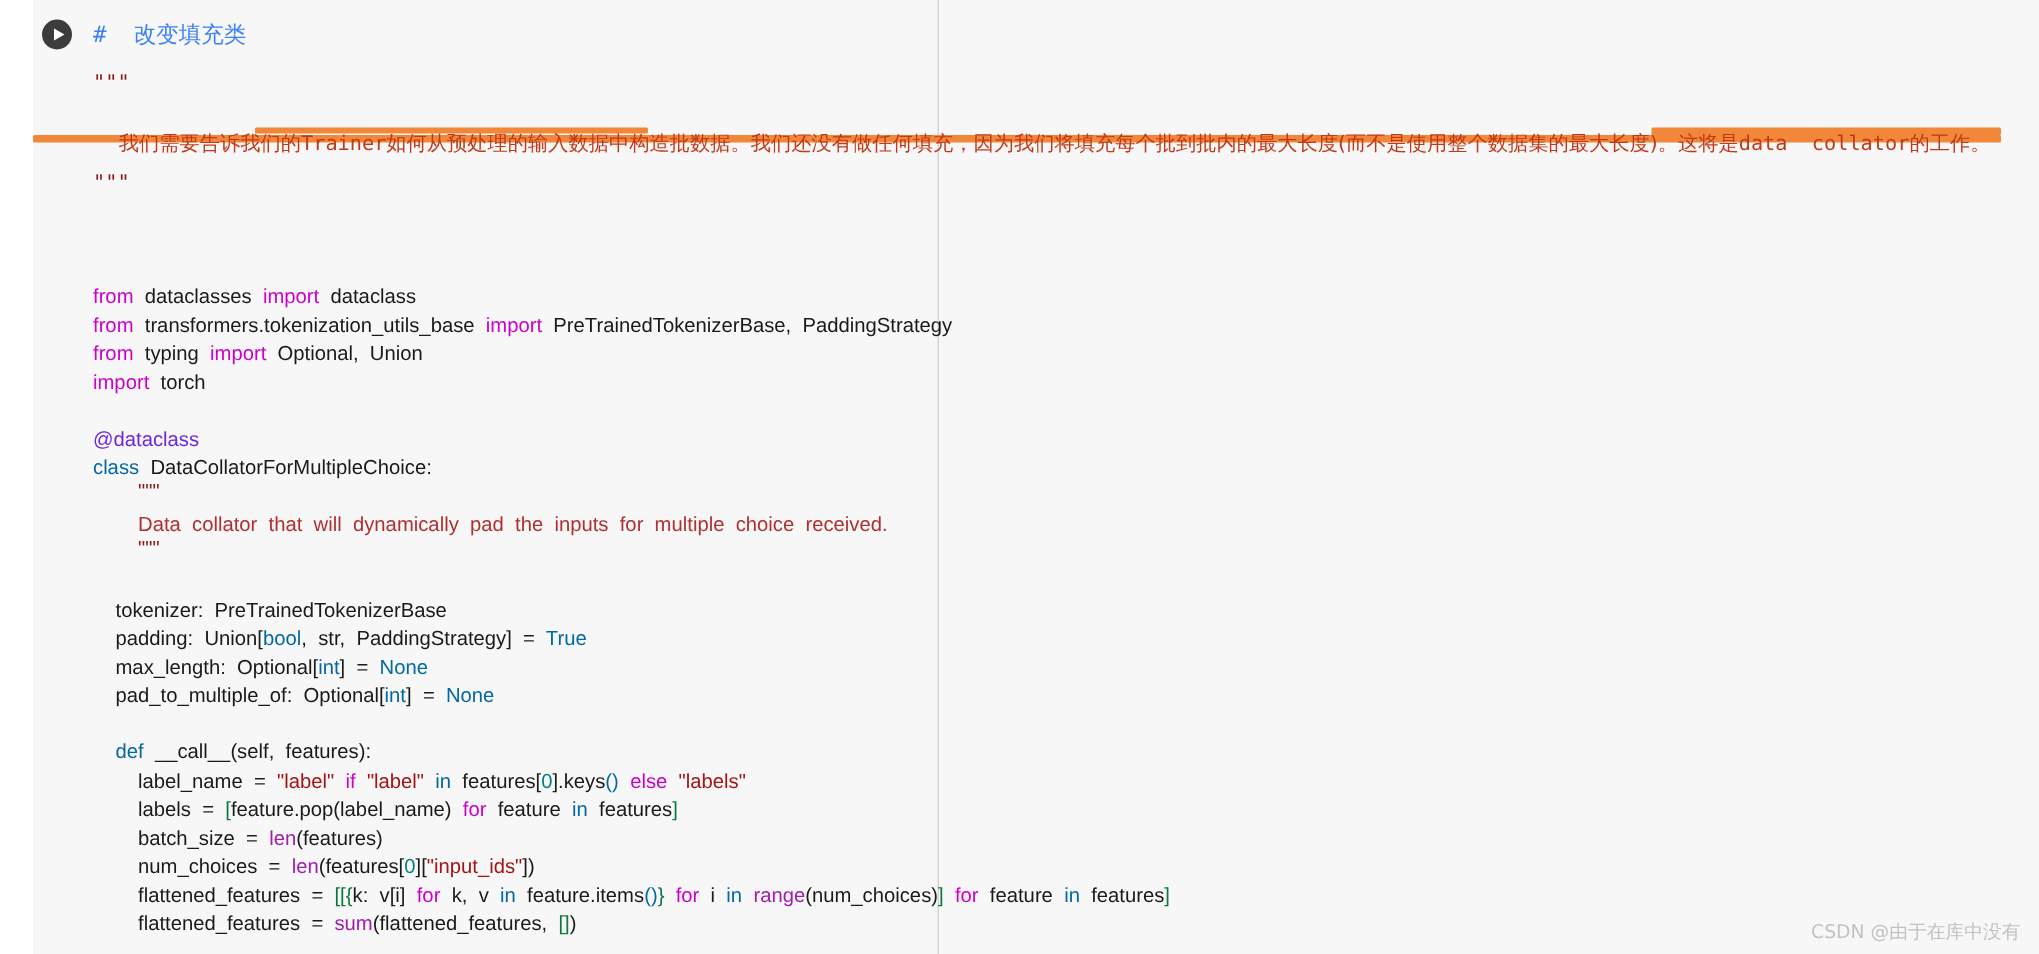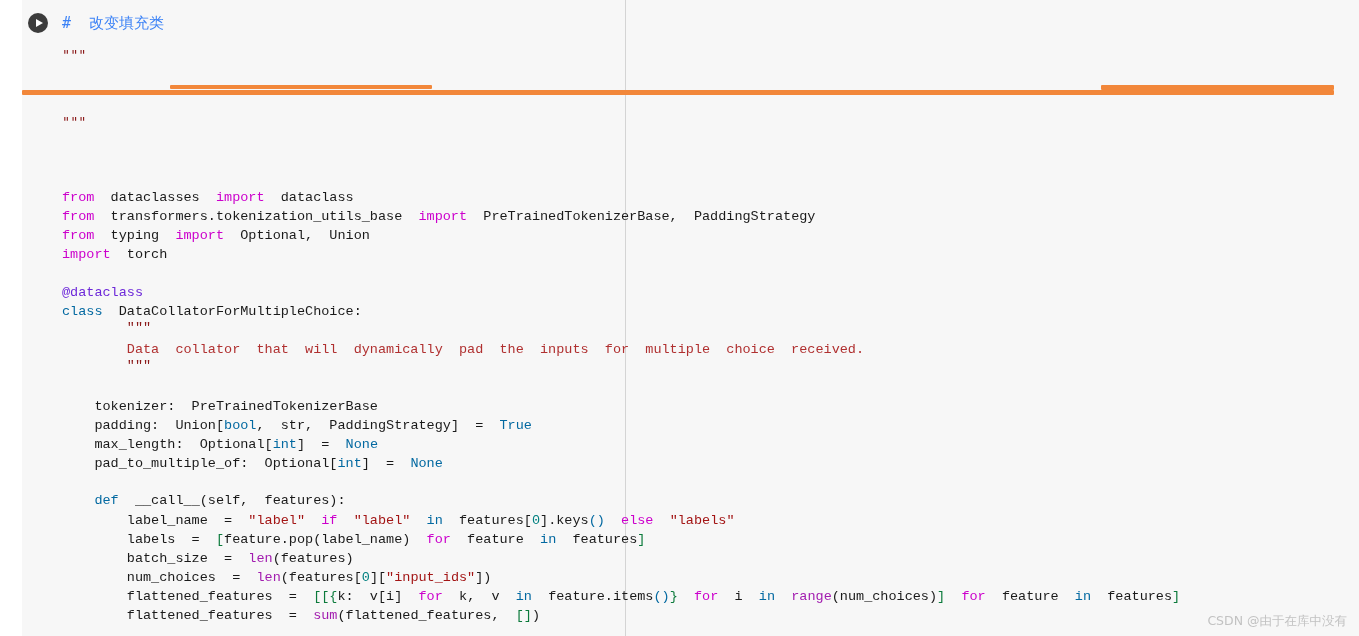--- a/index.html
+++ b/index.html
@@ -83,21 +83,21 @@
     font-family: "DejaVu Sans Mono", "Liberation Mono", monospace;
     font-size: 13.5px;
     line-height: 19.3px;
     white-space: pre;
   }
 
   .line {
     position: absolute;
     left: 62px;
     white-space: pre;
-    font-family: Liberation Mono, monospace;
+    font-family: Liberation Sans, sans-serif;
     text-align: center;
   }
 
   
   .hdr-comment {
     position: absolute;
     left: 62px;
     top: 14px;
     font-size: 15px;
     color: #3b82f6;
@@ -176,20 +176,23 @@
   </div>
 
   <div class="hdr-comment">#  改变填充类</div>
 
   <div class="tq" style="top:47px;">"""</div>
 
   <div class="hl-bar" style="left:170px; top:85px; width:262px; height:4px;"></div>
   <div class="hl-bar" style="left:1101px; top:85px; width:233px; height:5px;"></div>
   <div class="hl-bar" style="left:22px; top:90px; width:1312px; height:5px;"></div>
 
+  <div class="prose" style="top:71px;">
+    <span>我们需要告诉我们的</span><span class="mono">Trainer</span><span>如何从预处理的输入数据中构造批数据。我们还没有做任何填充，因为我们将填充每个批到批内的最大长度(而不是使用整个数据集的最大长度)。这将是</span><span class="mono">data  collator</span><span>的工作。</span>
+  </div>
 
 
   <div class="tq" style="top:114px;">"""</div>
 
   <div class="code-layer" id="code-layer"><div class="line" style="top: 188px;"><span class="kw">from</span><span class="plain">  dataclasses  </span><span class="kw">import</span><span class="plain">  dataclass</span></div><div class="line" style="top: 207px;"><span class="kw">from</span><span class="plain">  transformers.tokenization_utils_base  </span><span class="kw">import</span><span class="plain">  PreTrainedTokenizerBase,  PaddingStrategy</span></div><div class="line" style="top: 226px;"><span class="kw">from</span><span class="plain">  typing  </span><span class="kw">import</span><span class="plain">  Optional,  Union</span></div><div class="line" style="top: 245px;"><span class="kw">import</span><span class="plain">  torch</span></div><div class="line" style="top: 283px;"><span class="deco">@dataclass</span></div><div class="line" style="top: 302px;"><span class="kw2">class</span><span class="plain">  DataCollatorForMultipleChoice:</span></div><div class="line" style="top: 318px;"><span class="dsq">        """</span></div><div class="line" style="top: 340px;"><span class="dsb">        Data  collator  that  will  dynamically  pad  the  inputs  for  multiple  choice  received.</span></div><div class="line" style="top: 356px;"><span class="dsq">        """</span></div><div class="line" style="top: 397px;"><span class="plain">    tokenizer:  PreTrainedTokenizerBase</span></div><div class="line" style="top: 416px;"><span class="plain">    padding:  Union</span><span class="plain">[</span><span class="kw2">bool</span><span class="plain">,  str,  PaddingStrategy</span><span class="plain">]</span><span class="plain">  =  </span><span class="kw2">True</span></div><div class="line" style="top: 435px;"><span class="plain">    max_length:  Optional</span><span class="plain">[</span><span class="kw2">int</span><span class="plain">]</span><span class="plain">  =  </span><span class="kw2">None</span></div><div class="line" style="top: 454px;"><span class="plain">    pad_to_multiple_of:  Optional</span><span class="plain">[</span><span class="kw2">int</span><span class="plain">]</span><span class="plain">  =  </span><span class="kw2">None</span></div><div class="line" style="top: 491px;"><span class="plain">    </span><span class="kw2">def</span><span class="plain">  __call__(self,  features):</span></div><div class="line" style="top: 511px;"><span class="plain">        label_name  =  </span><span class="str">"label"</span><span class="plain">  </span><span class="kw">if</span><span class="plain">  </span><span class="str">"label"</span><span class="plain">  </span><span class="kw2">in</span><span class="plain">  features</span><span class="plain">[</span><span class="num">0</span><span class="plain">]</span><span class="plain">.keys</span><span class="kw2">()</span><span class="plain">  </span><span class="kw">else</span><span class="plain">  </span><span class="str">"labels"</span></div><div class="line" style="top: 530px;"><span class="plain">        labels  =  </span><span class="brk">[</span><span class="plain">feature.pop(label_name)  </span><span class="kw">for</span><span class="plain">  feature  </span><span class="kw2">in</span><span class="plain">  features</span><span class="brk">]</span></div><div class="line" style="top: 549px;"><span class="plain">        batch_size  =  </span><span class="builtin">len</span><span class="plain">(features)</span></div><div class="line" style="top: 568px;"><span class="plain">        num_choices  =  </span><span class="builtin">len</span><span class="plain">(features</span><span class="plain">[</span><span class="num">0</span><span class="plain">]</span><span class="plain">[</span><span class="str">"input_ids"</span><span class="plain">]</span><span class="plain">)</span></div><div class="line" style="top: 587px;"><span class="plain">        flattened_features  =  </span><span class="brk">[[</span><span class="brk">{</span><span class="plain">k:  v</span><span class="plain">[</span><span class="plain">i</span><span class="plain">]</span><span class="plain">  </span><span class="kw">for</span><span class="plain">  k,  v  </span><span class="kw2">in</span><span class="plain">  feature.items</span><span class="kw2">()</span><span class="brk">}</span><span class="plain">  </span><span class="kw">for</span><span class="plain">  i  </span><span class="kw2">in</span><span class="plain">  </span><span class="builtin">range</span><span class="plain">(num_choices)</span><span class="brk">]</span><span class="plain">  </span><span class="kw">for</span><span class="plain">  feature  </span><span class="kw2">in</span><span class="plain">  features</span><span class="brk">]</span></div><div class="line" style="top: 606px;"><span class="plain">        flattened_features  =  </span><span class="builtin">sum</span><span class="plain">(flattened_features,  </span><span class="brk">[]</span><span class="plain">)</span></div></div>
 
   <div class="watermark">CSDN @由于在库中没有</div>
 
 </div>
 

